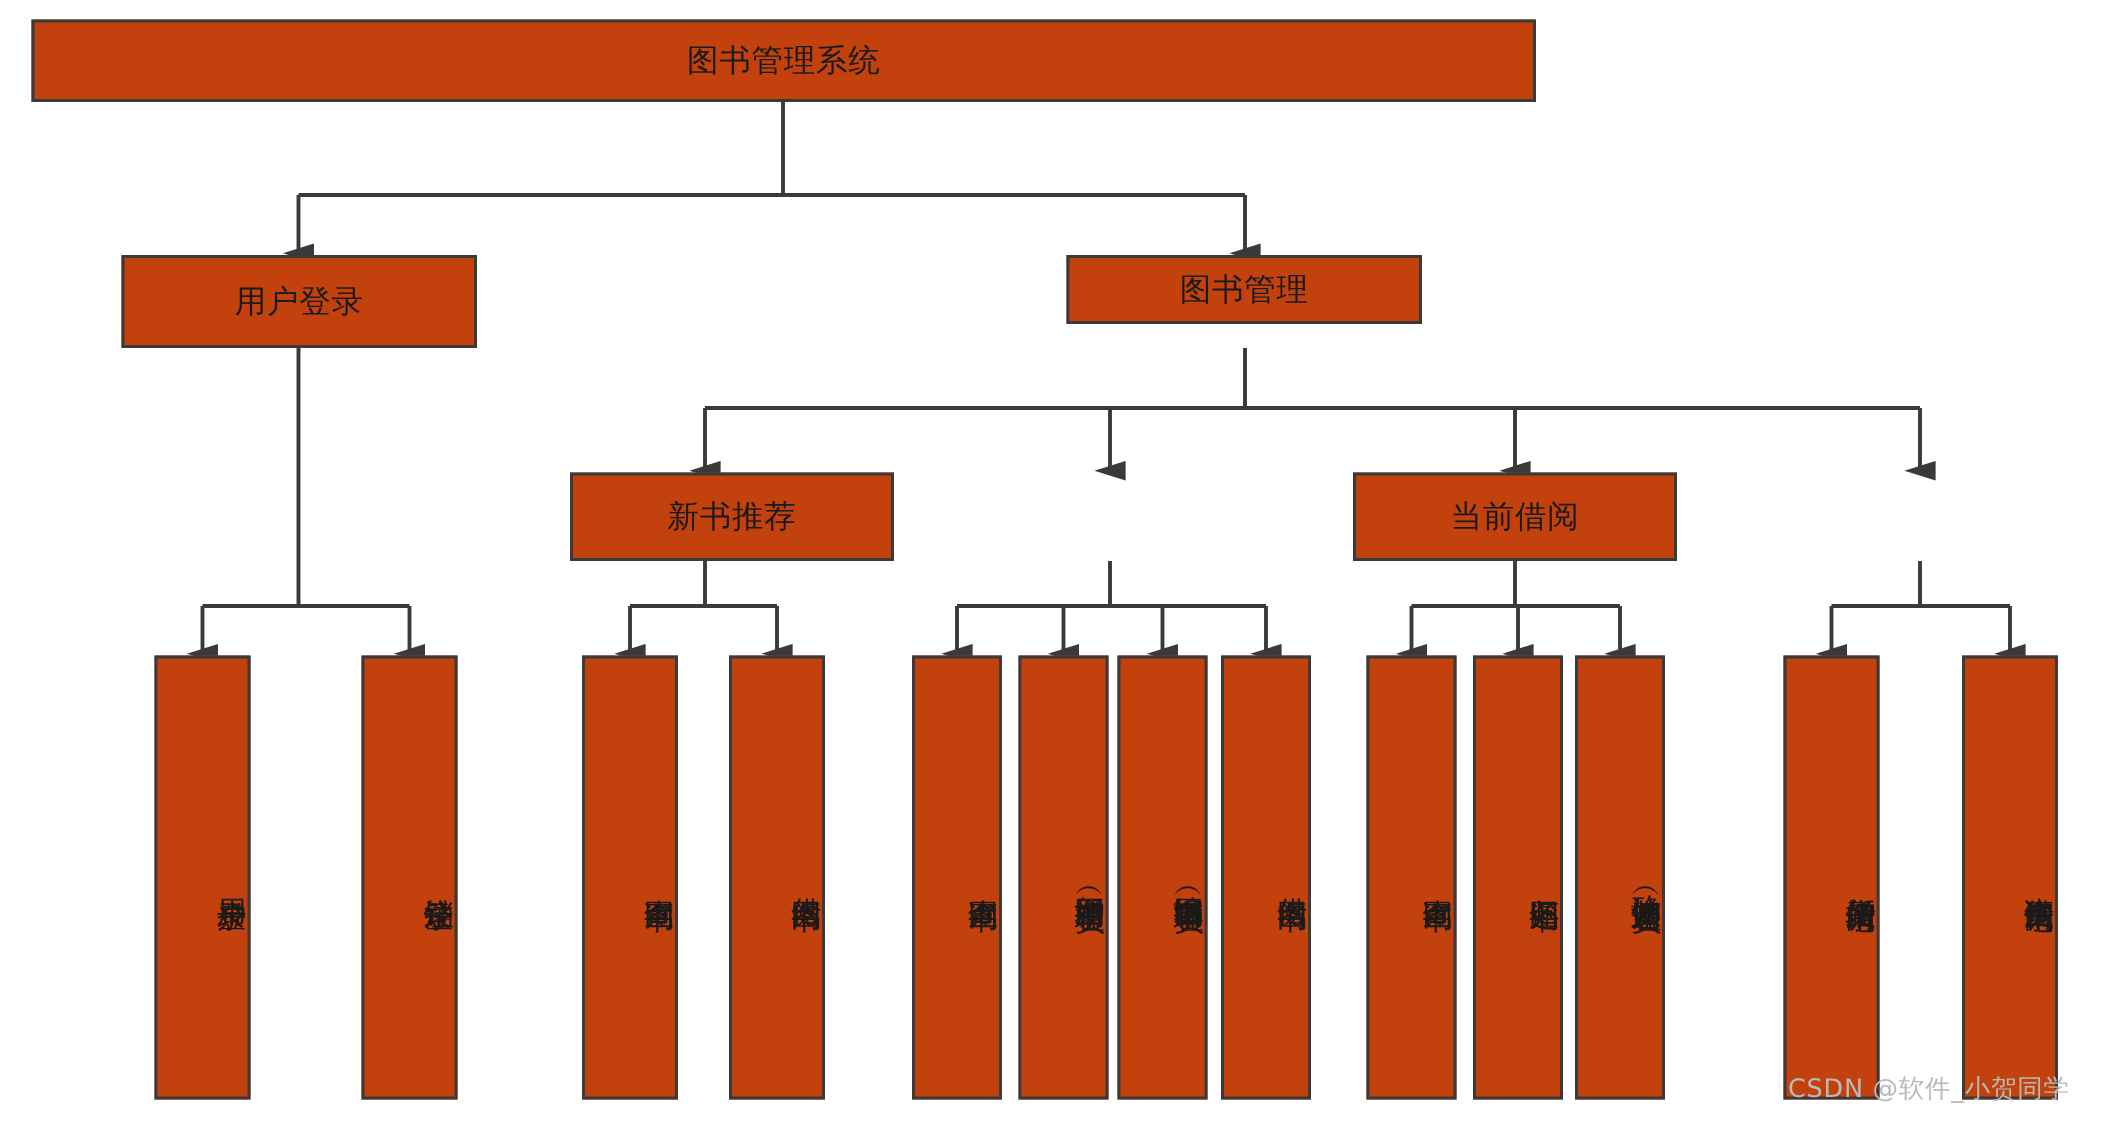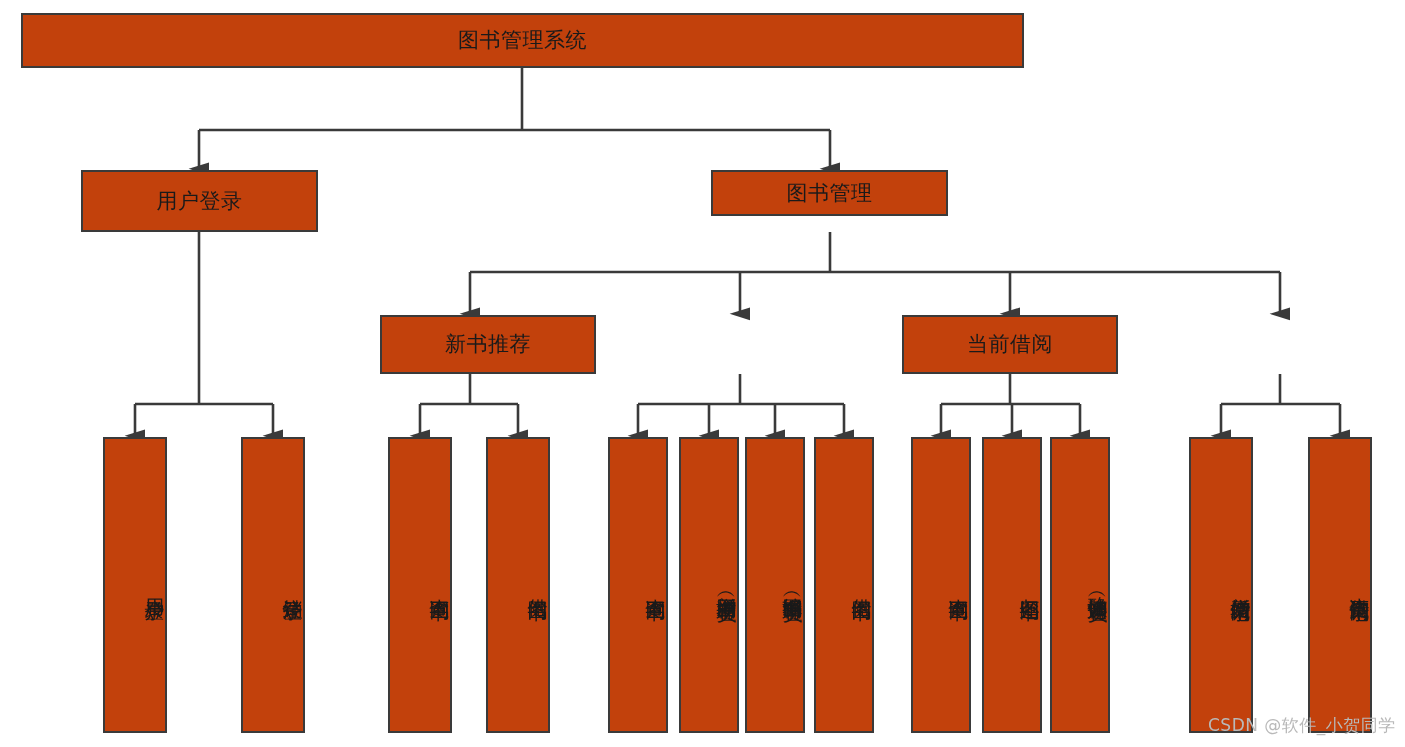--- a/index.html
+++ b/index.html
@@ -176,15 +176,15 @@
   <div class="node vertical" style="left: 1050px; top: 437px; width: 60px; height: 296px;">
     <span class="label">确认归还（管理员）</span>
   </div>
   <div class="node vertical" style="left: 1189px; top: 437px; width: 64px; height: 296px;">
     <span class="label">新增借阅记录</span>
   </div>
   <div class="node vertical" style="left: 1308px; top: 437px; width: 64px; height: 296px;">
     <span class="label">查询借阅记录</span>
   </div>
 
-  <div class="watermark" style="left: 1192px; top: 714px; padding-left: 16px;">CSDN @软件_小贺同学</div>
+  <div class="watermark" style="left: 1192px; top: 714px;">CSDN @软件_小贺同学</div>
 
 </div>
 
 </body></html>

